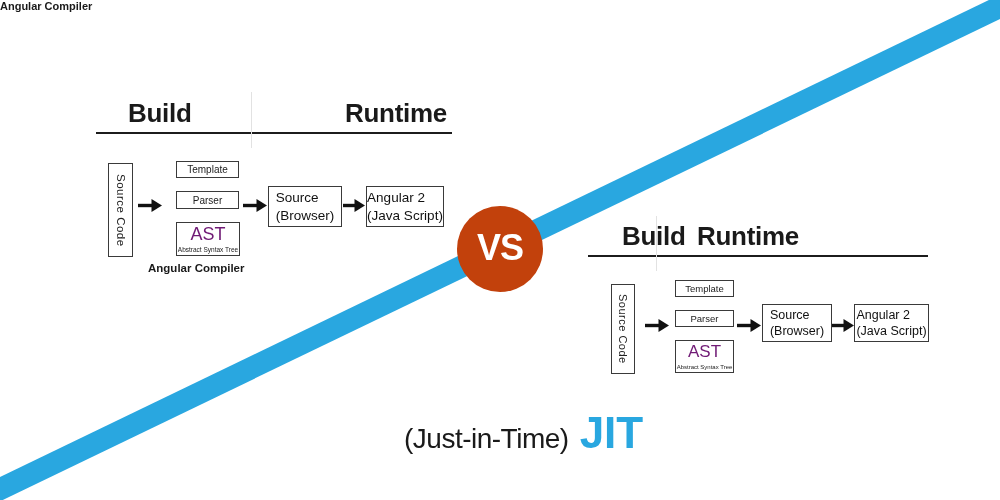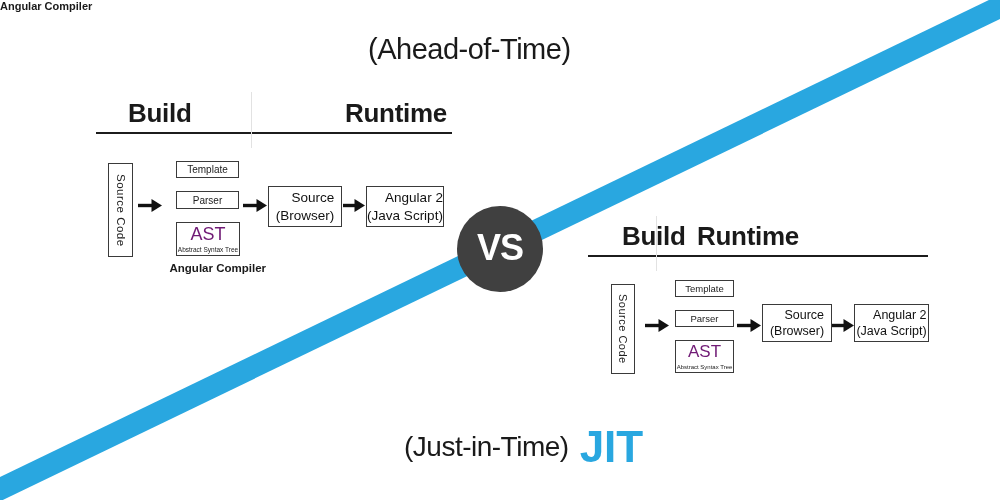--- a/index.html
+++ b/index.html
@@ -28,64 +28,63 @@
 
   
   .node {
     border: 1.5px solid #3a3a3a;
     background: #ffffff;
     box-sizing: border-box;
     display: flex;
     flex-direction: column;
     align-items: center;
     justify-content: center;
-    text-align: right;
+    text-align: left;
   }
   .vtext {
     writing-mode: vertical-rl;
     text-orientation: mixed;
     font-size: 11.5px;
     letter-spacing: 0.5px;
     color: #222;
   }
   .small-label { font-size: 10px; color: #222; }
   .ast-main { font-size: 18px; font-weight: 500; line-height: 1.05; color: #701a75; }
   .ast-sub { font-size: 6.5px; color: #222; margin-top: 3px; white-space: nowrap; }
   .two-line { font-size: 13.5px; line-height: 1.32; color: #111; }
   .two-line-sm { font-size: 12.5px; line-height: 1.3; color: #111; }
-  .caption { font-size: 11.5px; font-weight: 700; color: #1a1a1a; text-align: right; white-space: nowrap; }
+  .caption { font-size: 11.5px; font-weight: 700; color: #1a1a1a; text-align: left; white-space: nowrap; }
 
   .arrow { display: block; }
 
   
   .vs-circle {
     width: 86px; height: 86px;
     border-radius: 50%;
-    background: #404040;
+    background: #c2410c;
     display: flex; align-items: center; justify-content: center;
   }
   .vs-text {
     color: #ffffff;
     font-size: 36px;
     font-weight: 800;
     letter-spacing: -1px;
     transform: translateY(-1px);
   }
 </style>
 </head>
 <body>
 
 <div id="canvas">
 
   <svg class="abs layer-stripe" style="left:0; top:0;" width="1000" height="500" viewBox="0 0 1000 500">
     <line x1="-8" y1="493" x2="1008" y2="3" stroke="#29a7e0" stroke-width="22"></line>
   </svg>
 
   <div class="abs layer-ui big-title" style="left:368px; top:33px;">
-    <span class="title-prefix">(Ahead-of-Time)</span>
   </div>
 
   <div class="abs layer-ui" style="left:0; top:0; width:1000px; height:500px; pointer-events:none;">
 
     <div class="abs phase-label" style="left:100px; top:98px;">Build</div>
     <div class="abs phase-label" style="left:317px; top:98px;">Runtime</div>
     <div class="abs phase-underline" style="left:96px; top:132px; width:356px;"></div>
     <div class="abs phase-divider" style="left:251px; top:92px; height:56px;"></div>
 
     <div class="abs node" style="left:108px; top:163px; width:25px; height:94px;">
@@ -184,18 +183,18 @@
     </svg>
 
     <div class="abs node" style="left:854px; top:304px; width:75px; height:38px;">
       <div class="two-line-sm">
         <div>Angular 2</div>
         <div>(Java Script)</div>
       </div>
     </div>
   </div>
 
-  <div class="abs layer-ui big-title" style="left:404px; top:422px;align-items:center;">
+  <div class="abs layer-ui big-title" style="left:404px; top:408px;">
     <span class="title-prefix" style="font-size:28px;">(Just-in-Time)</span>
     <span class="title-abbr" style="font-size:44px;">JIT</span>
   </div>
 
 </div>
 
 </body></html>

